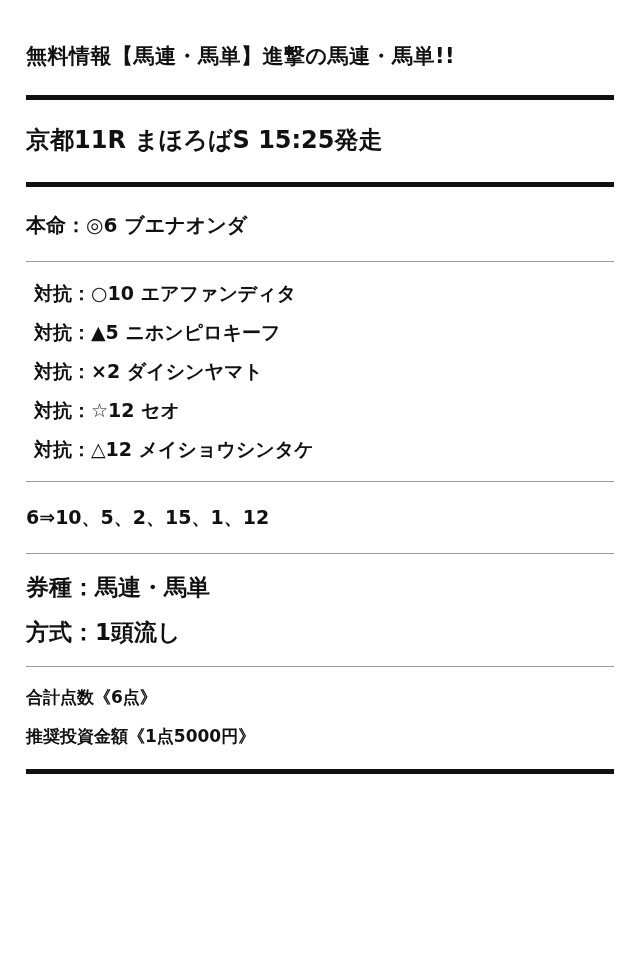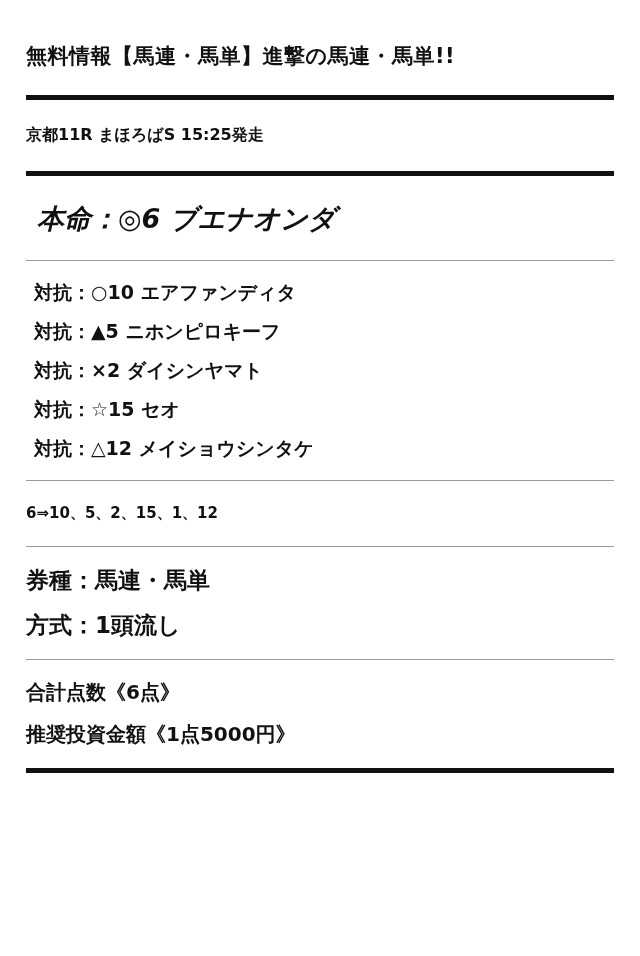--- a/index.html
+++ b/index.html
@@ -34,68 +34,67 @@
     margin: 24px 0 24px 0;
     width: 100%;
   }
   .rule-thin {
     border: 0;
     border-top: 1px solid #9a9a9a;
     margin: 22px 0 22px 0;
     width: 100%;
   }
   .race {
-    font-size: 16px;
+    font-size: 24px;
     font-weight: bold;
     line-height: 1.4;
     margin: 0;
     white-space: nowrap;
   }
   .honmei {
-    font-size: 27px;
+    font-size: 20px;
     font-weight: bold;
     line-height: 1.4;
-    margin: 11px;
+    margin: 0;
     white-space: nowrap;
-    font-style: italic;
   }
   .taiko-list {
     list-style: none;
     margin: 0;
     padding: 0;
   }
   .taiko-list li {
     font-size: 19px;
     font-weight: bold;
     line-height: 1.0;
     margin: 0 0 20px 8px;
     white-space: nowrap;
   }
   .taiko-list li:last-child {
     margin-bottom: 0;
   }
   .formation {
-    font-size: 15px;
+    font-size: 19px;
     font-weight: bold;
     line-height: 1.4;
     margin: 0;
     white-space: nowrap;
   }
   .bet-block p {
     font-size: 23px;
     font-weight: bold;
     line-height: 1.0;
     margin: 0 0 22px 0;
     white-space: nowrap;
   }
   .bet-block p:last-child {
     margin-bottom: 8px;
   }
   .total-block p {
-    font-size: 20px;
+    font-size: 17px;
     font-weight: bold;
     line-height: 1.0;
     margin: 0 0 22px 0;
     white-space: nowrap;
   }
   .total-block p:last-child {
     margin-bottom: 4px;
   }
 </style>
 </head>
@@ -112,21 +111,21 @@
   <hr class="rule-thick">
 
   <p class="honmei">本命：◎6 ブエナオンダ</p>
 
   <hr class="rule-thin">
 
   <ul class="taiko-list">
     <li>対抗：○10 エアファンディタ</li>
     <li>対抗：▲5 ニホンピロキーフ</li>
     <li>対抗：×2 ダイシンヤマト</li>
-    <li>対抗：☆15 セオ</li>
+    <li>対抗：☆12 セオ</li>
     <li>対抗：△12 メイショウシンタケ</li>
   </ul>
 
   <hr class="rule-thin">
 
   <p class="formation">6⇒10、5、2、15、1、12</p>
 
   <hr class="rule-thin">
 
   <div class="bet-block">

